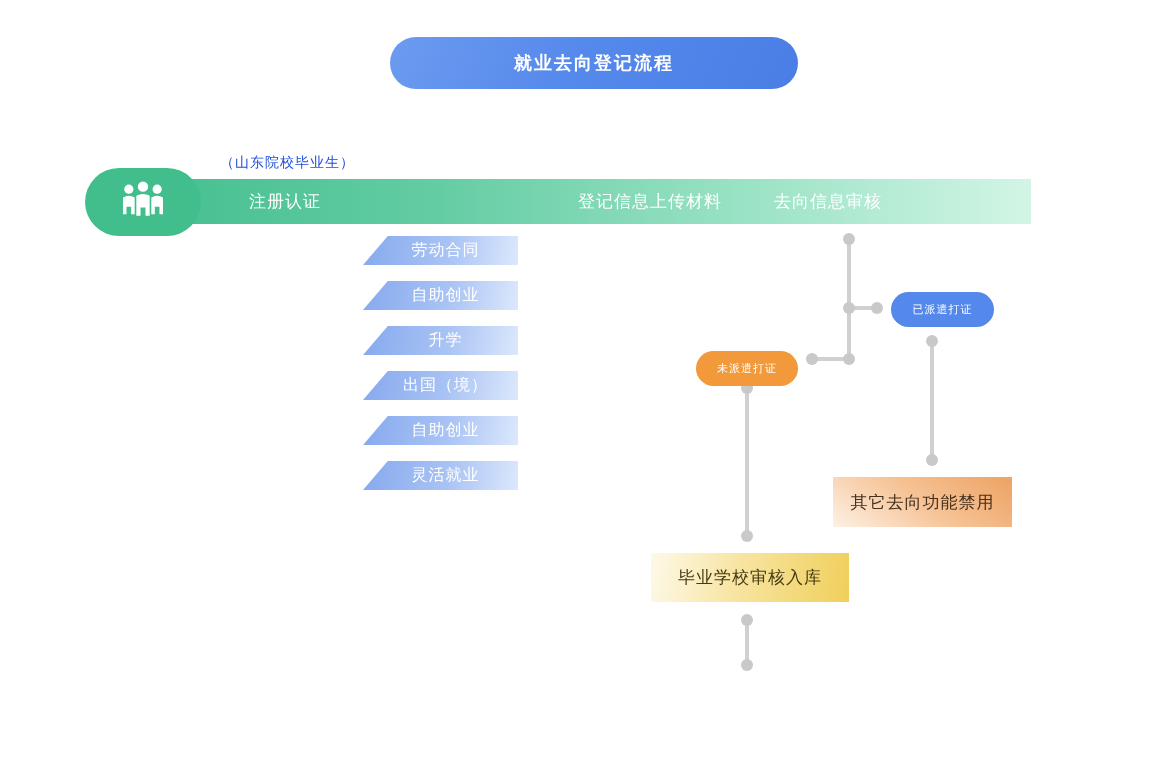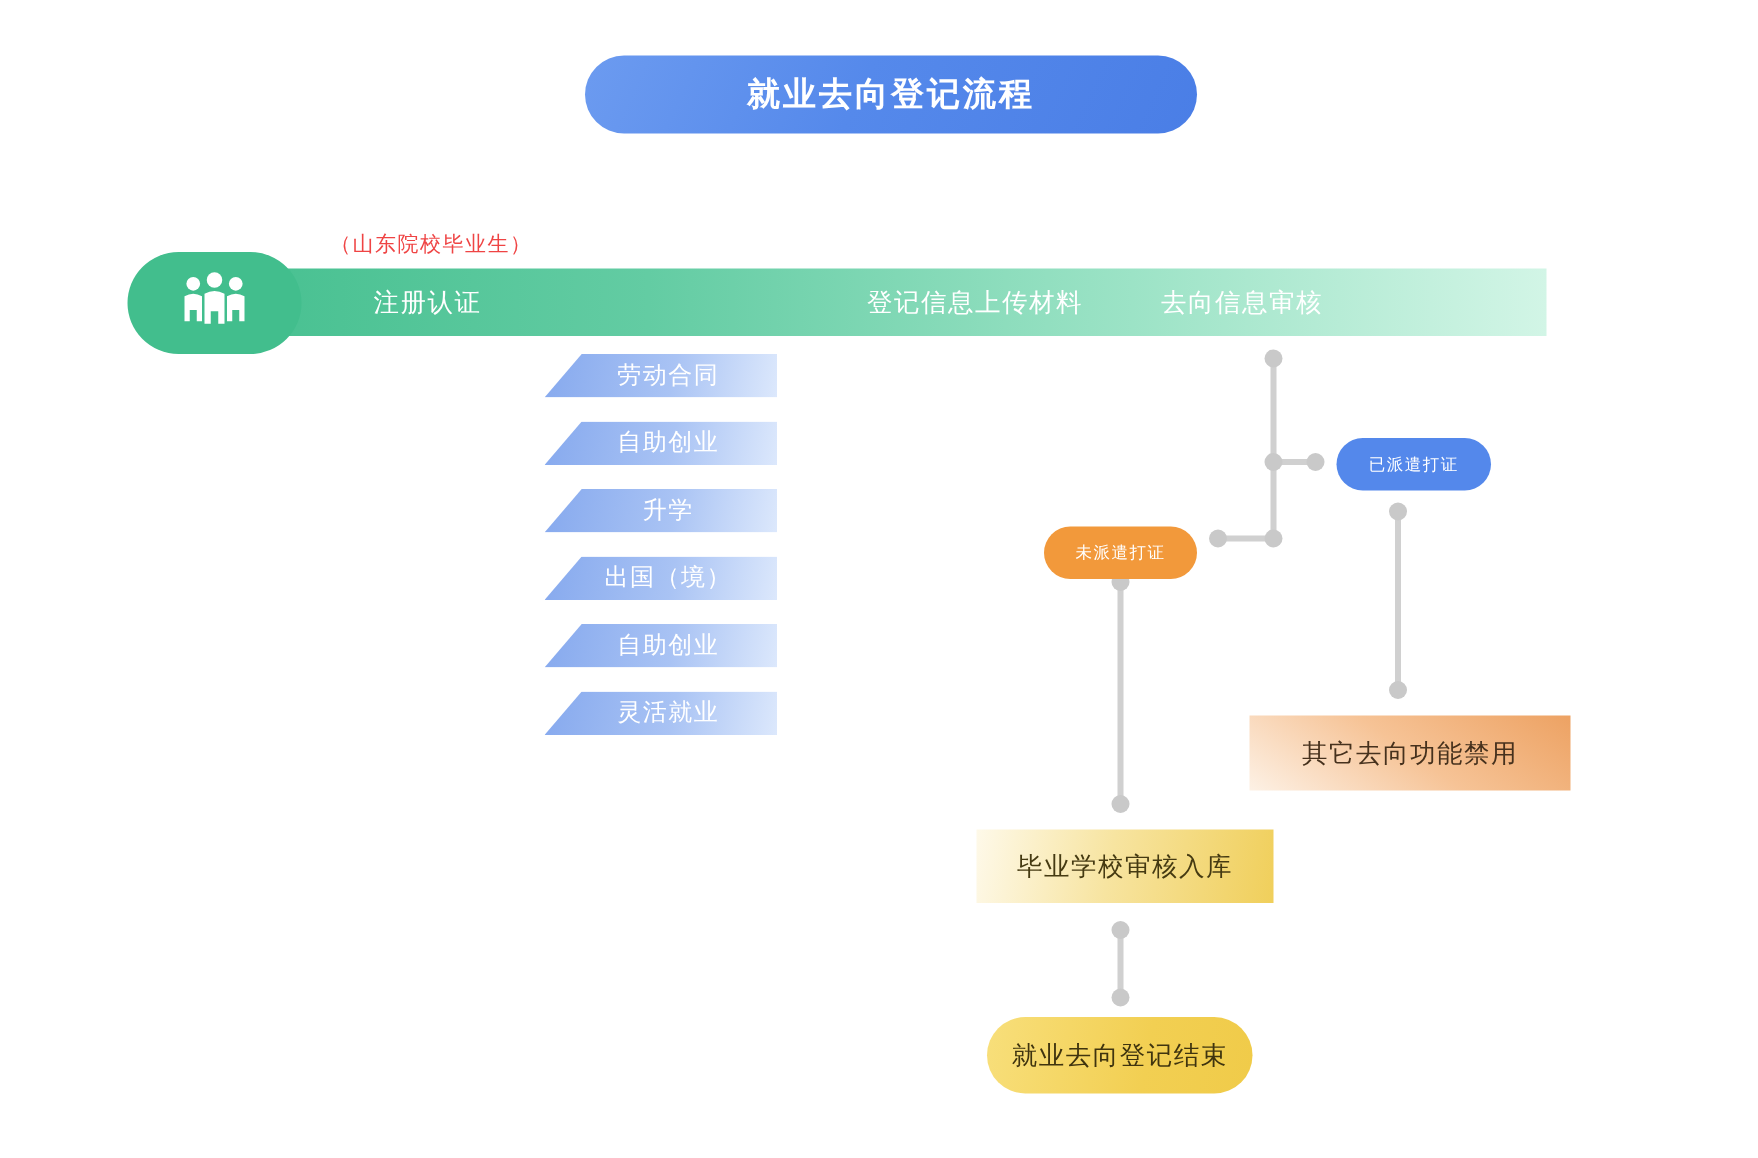--- a/index.html
+++ b/index.html
@@ -3,24 +3,24 @@
 <meta charset="utf-8">
 <style>
   html,body{margin:0;padding:0;background:#fff;}
   body{font-family:"Liberation Sans","DejaVu Sans",sans-serif;}
   .canvas{position:relative;width:1172px;height:772px;background:#fff;overflow:hidden;}
 
   
   .title-pill{position:absolute;left:390px;top:37px;width:408px;height:52px;border-radius:26px;
     background:linear-gradient(115deg,#6C9BF0 0%,#5589EB 45%,#4A7EE6 100%);
     display:flex;align-items:center;justify-content:center;}
-  .title-pill span{color:#fff;font-size:22px;font-weight:bold;letter-spacing:2px;}
+  .title-pill span{color:#fff;font-size:18px;font-weight:bold;letter-spacing:2px;}
 
   
-  .audience-note{position:absolute;left:220px;top:154px;font-size:14px;color:#ef4444;letter-spacing:1px;}
+  .audience-note{position:absolute;left:220px;top:154px;font-size:14px;color:#1d4ed8;letter-spacing:1px;}
 
   
   .process-bar{position:absolute;left:110px;top:179px;width:921px;height:45px;
     background:linear-gradient(to right,#42BE8D 0%,#63CCA3 35%,#9CE3C6 70%,#D2F5E6 100%);}
   .step-label{position:absolute;top:0;height:45px;line-height:45px;transform:translateX(-50%);
     color:#fff;font-size:17px;white-space:nowrap;letter-spacing:1px;}
   .step-0{left:175px;} .step-1{left:338px;} .step-2{left:540px;} .step-3{left:718px;}
 
   .entry-pill{position:absolute;left:85px;top:168px;width:116px;height:68px;border-radius:34px;
     background:#42BE8D;display:flex;align-items:center;justify-content:center;}
@@ -39,21 +39,21 @@
   .cdot{position:absolute;width:12px;height:12px;border-radius:50%;background:#C9C9C9;}
 
   
   .node-pill{position:absolute;border-radius:18px;display:flex;align-items:center;justify-content:center;
     color:#fff;font-size:11px;letter-spacing:1px;}
   .pill-dispatched{left:891px;top:292px;width:103px;height:35px;background:#5488EB;}
   .pill-notdispatched{left:696px;top:351px;width:102px;height:35px;background:#F2993B;}
 
   .node-box{position:absolute;display:flex;align-items:center;justify-content:center;
     font-size:17px;letter-spacing:1px;}
-  .box-other{left:833px;top:477px;width:214px;height:50px;color:#46311D;
+  .box-other{left:833px;top:477px;width:179px;height:50px;color:#46311D;
     background:linear-gradient(35deg,#FDF1E5 0%,#F6C396 50%,#EDA263 100%);}
   .box-school{left:651px;top:553px;width:198px;height:49px;color:#453A12;
     background:linear-gradient(100deg,#FEF9E9 0%,#F7E4A0 45%,#F0CF5B 100%);}
 
   .finish-pill{position:absolute;left:658px;top:678px;width:177px;height:51px;border-radius:26px;
     background:linear-gradient(100deg,#F8DF7B 0%,#F2CF52 60%,#F0CB49 100%);
     display:flex;align-items:center;justify-content:center;color:#3F340F;font-size:17px;letter-spacing:1px;}
 </style>
 </head>
 <body>
@@ -110,15 +110,14 @@
   <div class="cdot" style="left:926px;top:454px;"></div>
   <div class="cdot" style="left:741px;top:382px;"></div>
   <div class="cdot" style="left:741px;top:530px;"></div>
   <div class="cdot" style="left:741px;top:614px;"></div>
   <div class="cdot" style="left:741px;top:659px;"></div>
 
   <div class="node-pill pill-dispatched">已派遣打证</div>
   <div class="node-pill pill-notdispatched">未派遣打证</div>
   <div class="node-box box-other">其它去向功能禁用</div>
   <div class="node-box box-school">毕业学校审核入库</div>
-  <div class="finish-pill">就业去向登记结束</div>
 
 </div>
 
 </body></html>

